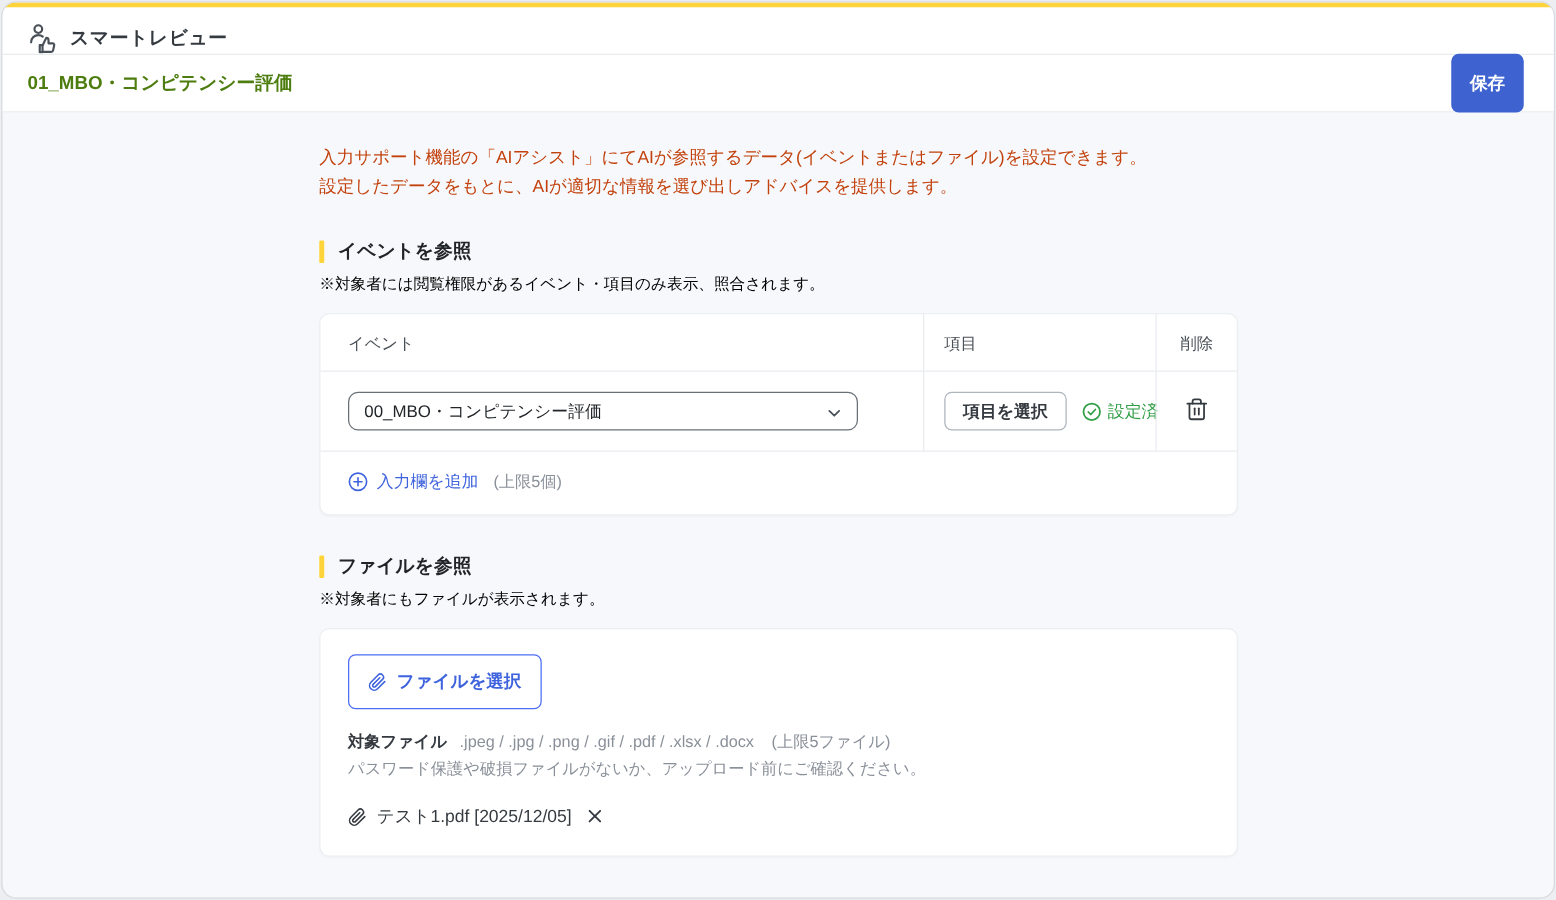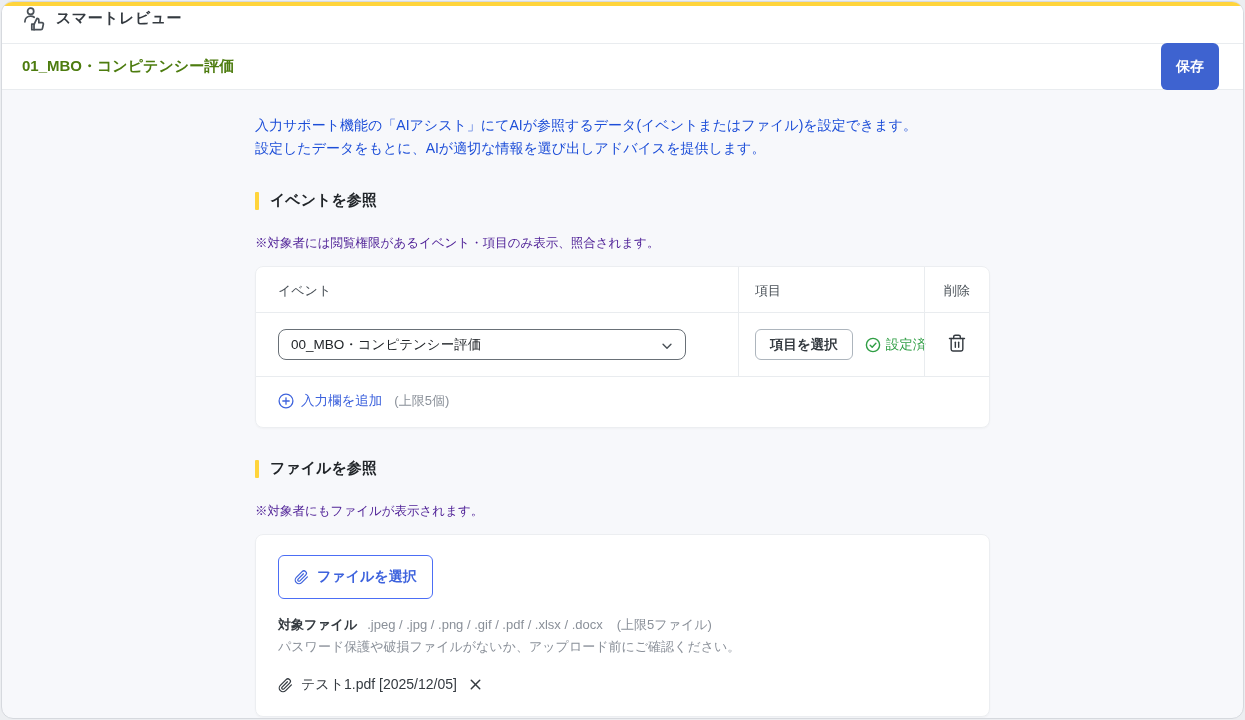--- a/index.html
+++ b/index.html
@@ -7,21 +7,21 @@
   .frame {
     width:1243px; height:718px; margin:1px auto; background:#f7f8fb;
     border:1px solid #d6d9de; border-radius:12px; overflow:hidden;
     display:flex; flex-direction:column;
   }
   .accent-bar { height:4px; background:#ffd43b; flex:0 0 auto; }
 
   
   .app-header {
     height:38px; background:#ffffff; border-bottom:1px solid #e9ecef;
-    display:flex; align-items:flex-start; padding:0 18px 0 20px; flex:0 0 auto;
+    display:flex; align-items:flex-end; padding:0 18px 0 20px; flex:0 0 auto;
   }
   .logo-wrap { display:flex; align-items:center; gap:9px; }
   .logo-icon { width:25px; height:25px; color:#495057; }
   .app-title { font-size:15px; font-weight:bold; color:#343a40; letter-spacing:.5px; }
   .nav { margin-left:auto; display:flex; align-items:center; gap:19px; }
   .nav-link { font-size:13.5px; color:#3e63dd; cursor:pointer; white-space:nowrap; }
   .nav-link.active { color:#495057; cursor:default; }
   .nav-divider { width:1px; height:24px; background:#dee2e6; }
   .help-btn {
     width:23px; height:23px; border:1.7px solid #495057; border-radius:50%;
@@ -38,26 +38,26 @@
   .page-title { font-size:15px; font-weight:bold; color:#4d7c0f; }
   .save-btn {
     min-width:56px; height:47px; padding:0 15px; background:#3e63d0; color:#fff;
     border:none; border-radius:6px; font-size:14px; font-weight:bold;
     font-family:inherit; cursor:pointer;
   }
 
   
   .content { flex:1 1 auto; overflow:auto; }
   .column { width:735px; margin:0 auto; padding:24px 0 40px; }
-  .intro { font-size:14px; color:#1d4ed8; line-height:23px; }
+  .intro { font-size:14px; color:#c2410c; line-height:23px; }
 
   .section-head { display:flex; align-items:center; gap:11px; margin-top:31px; }
   .section-mark { width:4px; height:18px; background:#ffd43b; border-radius:1px; }
   .section-title { font-size:15px; font-weight:bold; color:#212529; }
-  .section-note { font-size:12.5px; color:#4c1d95; margin-top:25px; }
+  .section-note { font-size:12.5px; color:#000000; margin-top:9px; }
 
   .card {
     background:#fff; border:1px solid #eceef1; border-radius:8px; margin-top:14px;
     box-shadow:0 1px 2px rgba(0,0,0,.03);
   }
 
   
   .ev-table { display:grid; grid-template-columns:482px 186px 65px; }
   .ev-th {
     font-size:13px; color:#495057; padding:15px 0 12px 22px;

